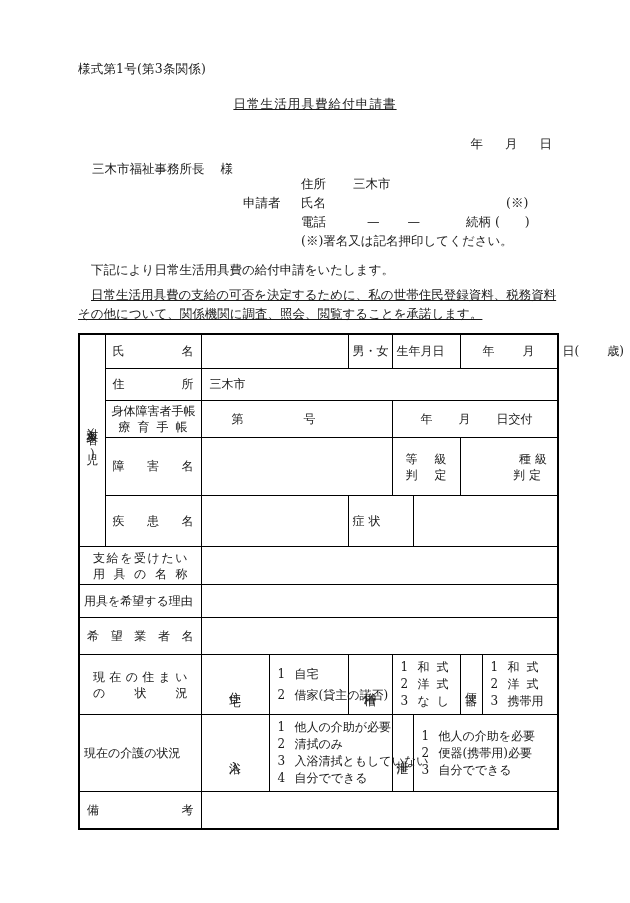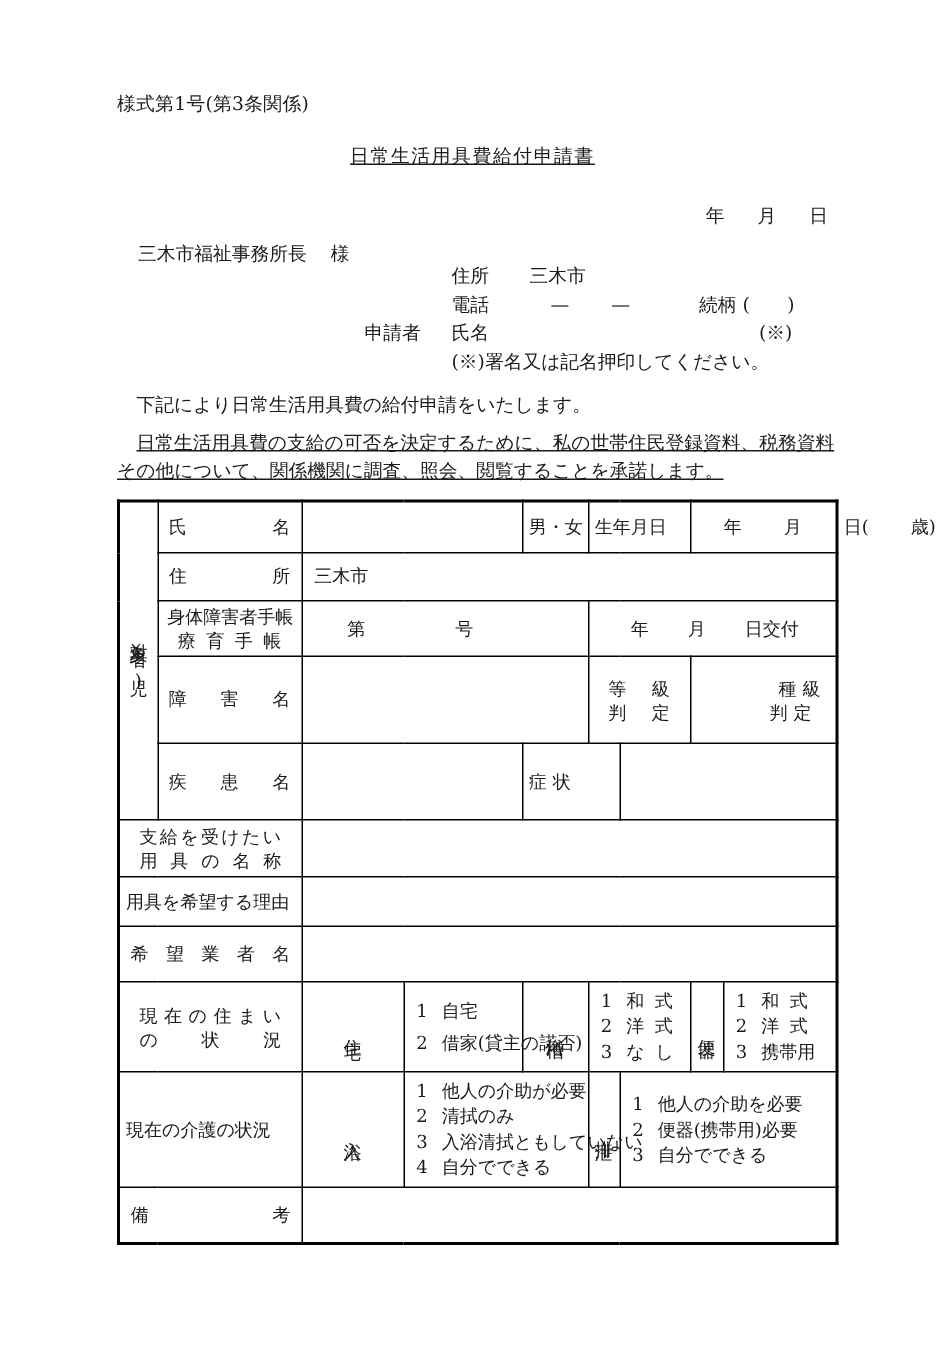--- a/index.html
+++ b/index.html
@@ -240,36 +240,36 @@
 
   <div class="addressee">
     <span>三木市福祉事務所長</span><span class="sama">様</span>
   </div>
 
   <div class="applicant-block">
     <div class="ap-row">
       <span class="ap-tag"></span>
       <span class="ap-key">住所</span>
       <span class="ap-val">三木市</span>
+    </div>
+    <div class="ap-row">
+      <span class="ap-tag">申請者</span>
+      <span class="ap-key">氏名</span>
+      <span class="kome-right">(※)</span>
     </div>
     <div class="ap-row">
       <span class="ap-tag"></span>
       <span class="ap-key">電話</span>
       <span class="tel-dash">
         <i>—</i><i>—</i>
       </span>
       <span class="zokugara">
         <span>続柄</span>
         <span>(　　)</span>
       </span>
-    </div>
-    <div class="ap-row">
-      <span class="ap-tag">申請者</span>
-      <span class="ap-key">氏名</span>
-      <span class="kome-right">(※)</span>
     </div>
     <div class="ap-note">(※)署名又は記名押印してください。</div>
   </div>
 
   <div class="para p1">下記により日常生活用具費の給付申請をいたします。</div>
   <div class="para p2">日常生活用具費の支給の可否を決定するために、私の世帯住民登録資料、税務資料その他について、関係機関に調査、照会、閲覧することを承諾します。</div>
 
   <table class="form">
     <colgroup>
       <col style="width:26px">

